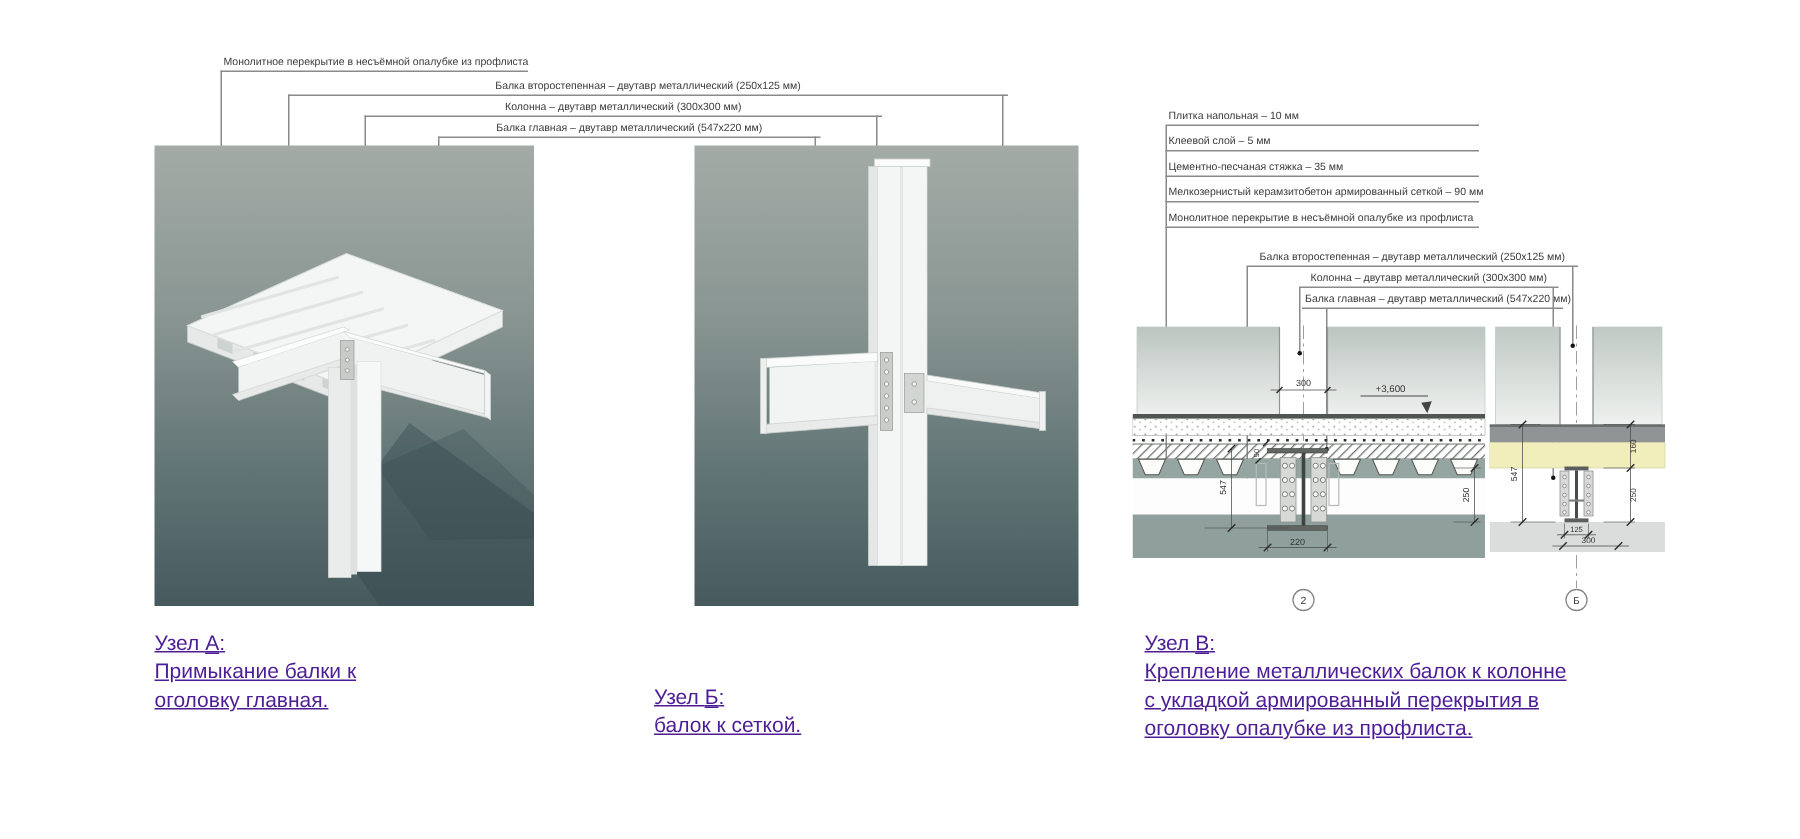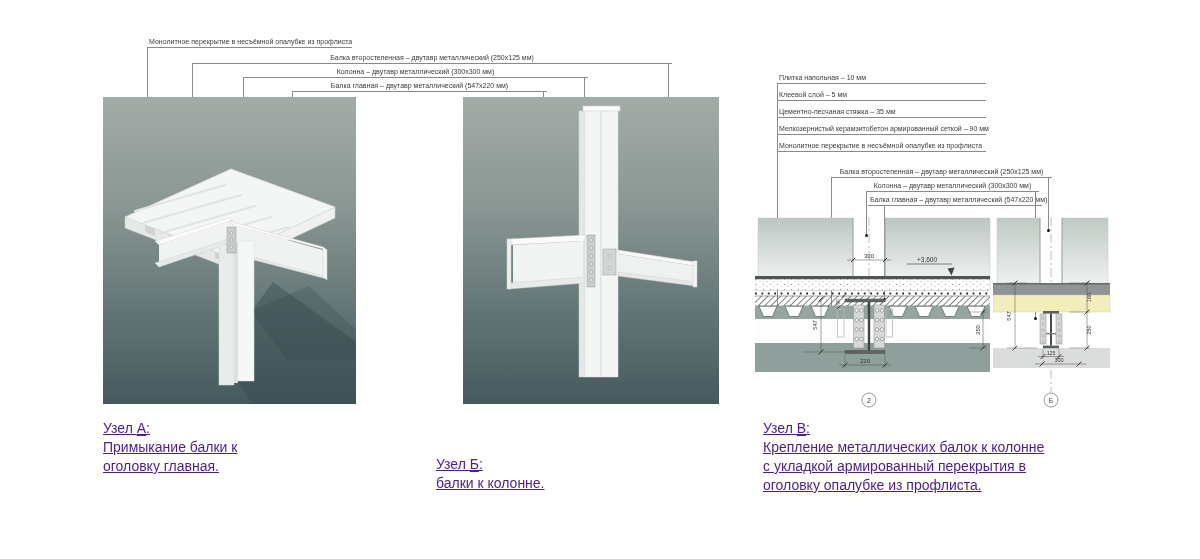--- a/index.html
+++ b/index.html
@@ -321,21 +321,21 @@
     <div>
       <span>Узел </span><span class="u">А</span><span>:</span>
     </div>
     <div>Примыкание балки к</div>
     <div>оголовку главная.</div>
   </div>
   <div class="caption" style="left:436px;top:419px;margin-top:36px;">
     <div>
       <span>Узел </span><span class="u">Б</span><span>:</span>
     </div>
-    <div>балки к колонне.</div>
+    <div>балок к сеткой.</div>
   </div>
   <div class="caption" style="left:763px;top:419px;">
     <div>
       <span>Узел </span><span class="u">В</span><span>:</span>
     </div>
     <div>Крепление металлических балок к колонне</div>
     <div>с укладкой армированный перекрытия в</div>
     <div>оголовку опалубке из профлиста.</div>
   </div>
 

